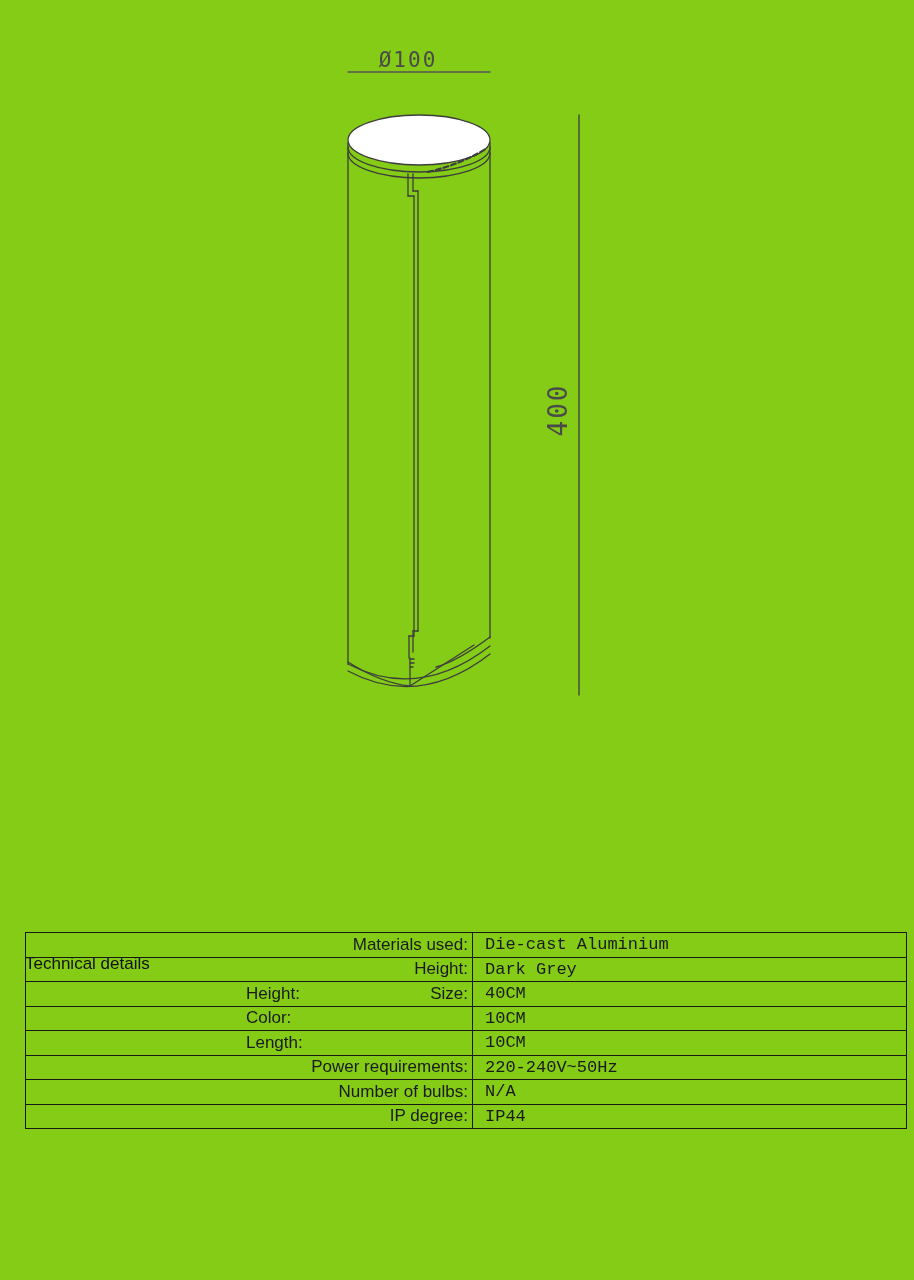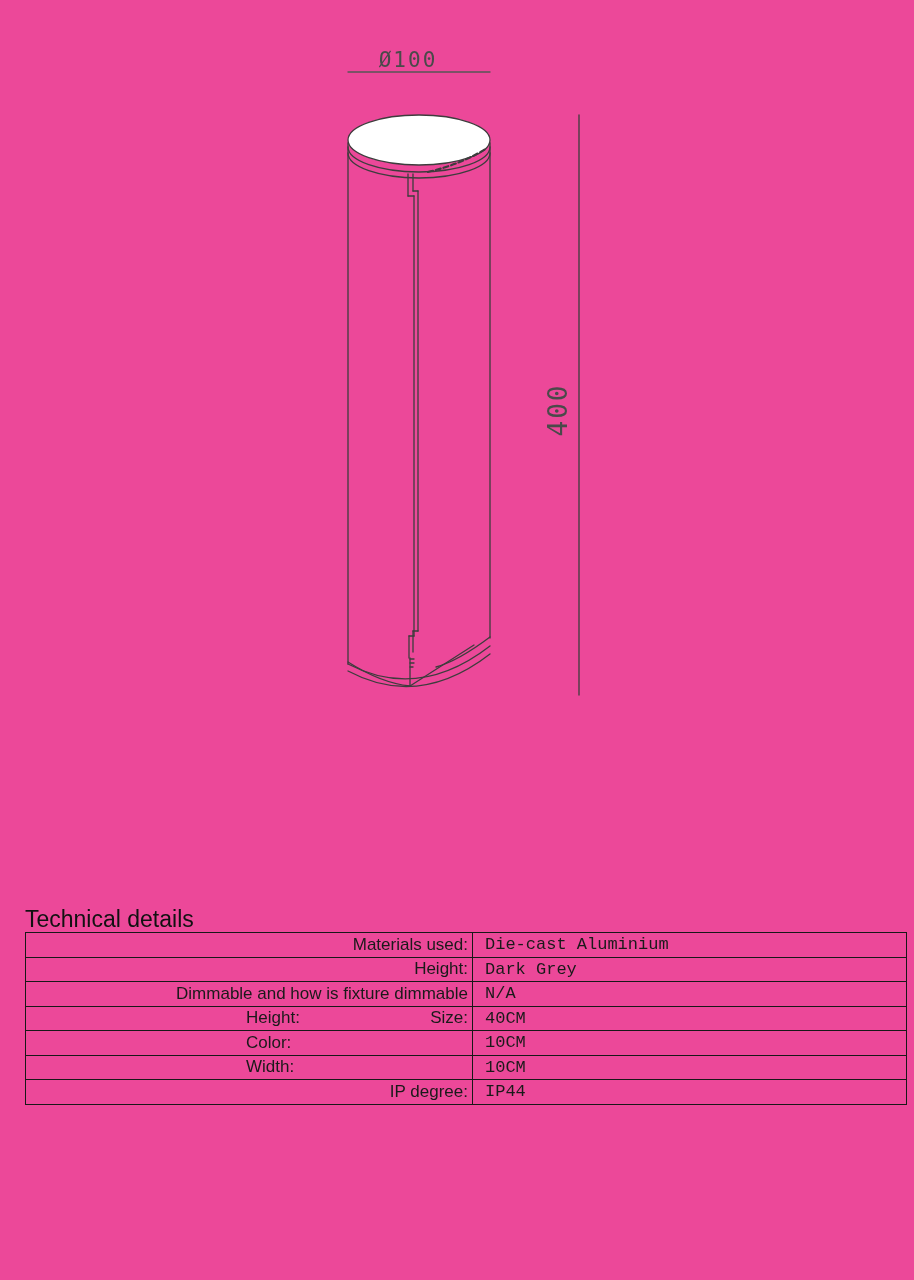--- a/index.html
+++ b/index.html
@@ -1,33 +1,33 @@
 <!DOCTYPE html>
 <html><head>
 <meta charset="utf-8">
 <style>
   html,body{margin:0;padding:0;background:#e8e8e8;}
   .page{
     position:relative;
     width:914px;height:1280px;
-    background:#ec4899;
+    background:#84cc16;
     font-family:"Liberation Sans",sans-serif;
     color:#1a1a1a;
     overflow:hidden;
     margin:0 auto;
   }
   .drawing{position:absolute;left:0;top:0;}
   .dim-text{
     font-family:"DejaVu Sans Mono",monospace;
     fill:#4a4a4a;
   }
   .tech-heading{
     position:absolute;
-    left:25px;top:906px;
-    font-size:23px;
+    left:25px;top:954px;
+    font-size:17px;
     color:#111;
   }
   table.spec{
     position:absolute;
     left:25px;top:932px;
     width:863px;
     border-collapse:collapse;
     table-layout:fixed;
   }
   table.spec td{
@@ -110,45 +110,52 @@
       </tr>
       <tr>
         <td class="label-cell">
           <span class="lbl">Height:</span>
           <span class="sub"></span>
         </td>
         <td class="value-cell">Dark Grey</td>
       </tr>
       <tr>
         <td class="label-cell">
-          <span class="lbl">Dimmable and how is fixture dimmable</span>
-          <span class="sub"></span>
-        </td>
-        <td class="value-cell">N/A</td>
-      </tr>
-      <tr>
-        <td class="label-cell">
           <span class="lbl">Size:</span>
           <span class="sub">Height:</span>
         </td>
         <td class="value-cell">40CM</td>
       </tr>
       <tr>
         <td class="label-cell">
           <span class="lbl"></span>
           <span class="sub">Color:</span>
         </td>
         <td class="value-cell">10CM</td>
       </tr>
       <tr>
         <td class="label-cell">
           <span class="lbl"></span>
-          <span class="sub">Width:</span>
+          <span class="sub">Length:</span>
         </td>
         <td class="value-cell">10CM</td>
+      </tr>
+      <tr>
+        <td class="label-cell">
+          <span class="lbl">Power requirements:</span>
+          <span class="sub"></span>
+        </td>
+        <td class="value-cell">220-240V~50Hz</td>
+      </tr>
+      <tr>
+        <td class="label-cell">
+          <span class="lbl">Number of bulbs:</span>
+          <span class="sub"></span>
+        </td>
+        <td class="value-cell">N/A</td>
       </tr>
       <tr>
         <td class="label-cell">
           <span class="lbl">IP degree:</span>
           <span class="sub"></span>
         </td>
         <td class="value-cell">IP44</td>
       </tr>
     </tbody>
   </table>

